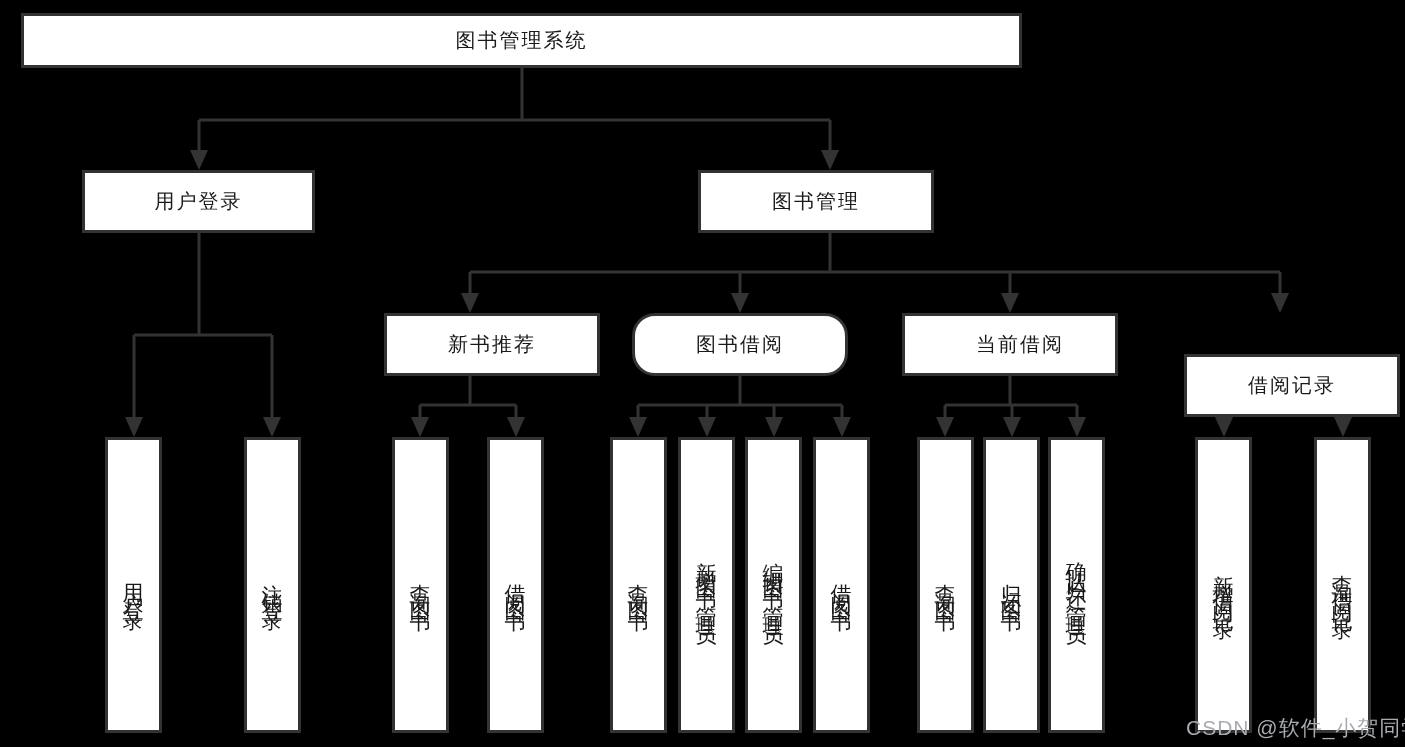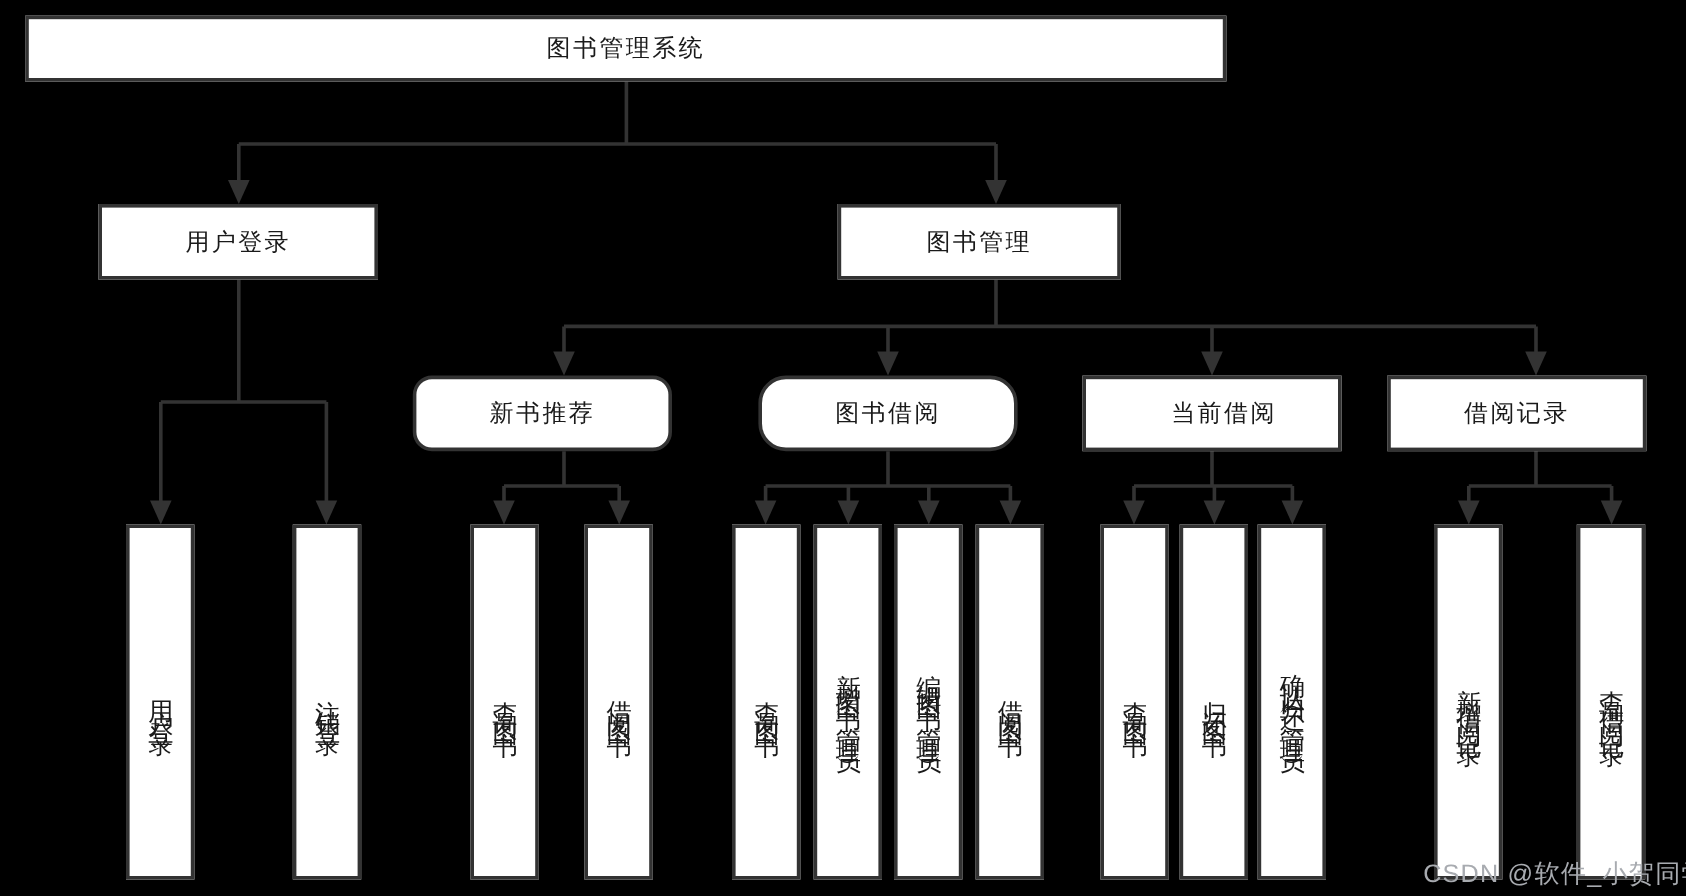--- a/index.html
+++ b/index.html
@@ -31,24 +31,24 @@
   }
   .hlabel {
     font-size: 20px;
     letter-spacing: 2px;
     white-space: nowrap;
   }
   .root-box   { left: 21px;  top: 13px;  width: 1001px; height: 55px; }
   .l2-a       { left: 82px;  top: 170px; width: 233px;  height: 63px; }
   .l2-b       { left: 698px; top: 170px; width: 236px;  height: 63px; }
   .l3         { top: 313px;  width: 216px; height: 63px; }
-  .l3-0 { left: 344px; border-radius: 16px; }
+  .l3-0 { left: 384px; }
   .l3-1 { left: 632px; border-radius: 23px; }
   .l3-2 { left: 902px; padding-left: 20px; }
-  .l3-3 { left: 1156px; }
+  .l3-3 { left: 1184px; margin-top: 41px; }
   .leaf { top: 437px; width: 57px; height: 296px; }
   .leaf-0  { left: 105px; }
   .leaf-1  { left: 244px; }
   .leaf-2  { left: 392px; }
   .leaf-3  { left: 487px; }
   .leaf-4  { left: 610px; }
   .leaf-5  { left: 678px; }
   .leaf-6  { left: 745px; }
   .leaf-7  { left: 813px; }
   .leaf-8  { left: 917px; }

